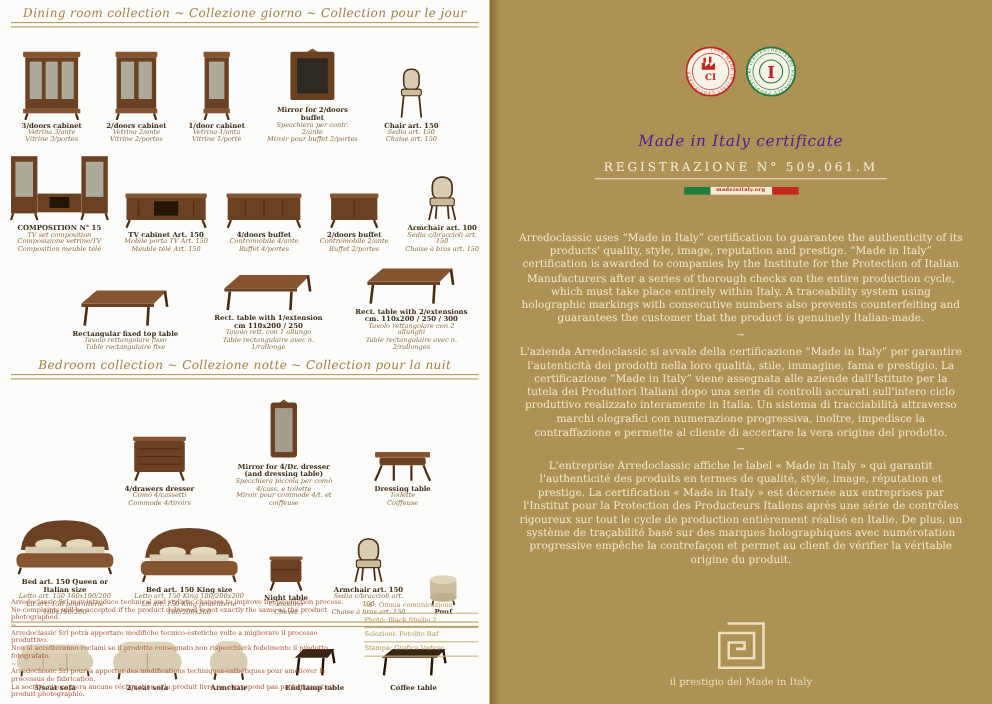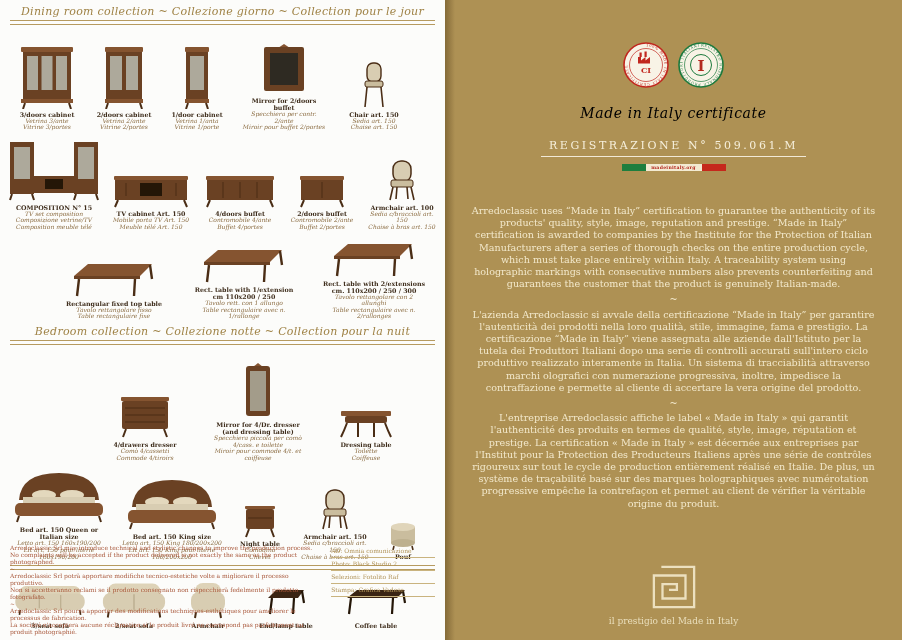--- a/index.html
+++ b/index.html
@@ -29,23 +29,23 @@
   .pair{margin-bottom:1px;}
   .dsep{color:#a8573a;font-size:6px;line-height:6px;}
   .credits{width:106px;padding-top:1px;}
   .credit{font-size:6px;line-height:7px;color:#b09257;border-bottom:1px solid #c9b37e;
           padding:2px 0 3px;}
   
   .page-right{position:absolute;left:445px;top:0;width:457px;height:640px;background:#ae9154;overflow:hidden;}
   .page-right::before{content:'';position:absolute;left:0;top:0;bottom:0;width:10px;
           background:linear-gradient(90deg,rgba(70,48,14,.40),rgba(70,48,14,0));}
   .seals{display:flex;justify-content:center;gap:9px;padding-top:42px;}
-  .cert-script{margin-top:13px;text-align:center;font-style:italic;color:#000000;
+  .cert-script{margin-top:29px;text-align:center;font-style:italic;color:#4c1d95;
                font-size:14px;letter-spacing:.6px;}
-  .reg-wrap{text-align:center;margin-top:13px;}
+  .reg-wrap{text-align:center;margin-top:3px;}
   .reg{display:inline-block;color:#f6efdb;font-size:11px;letter-spacing:2.6px;
        border-bottom:1px solid rgba(248,243,230,.9);padding:0 8px 4px;}
   .flag{display:flex;justify-content:center;margin-top:7px;height:7px;}
   .fg{display:block;width:24px;height:7px;background:#1e7e3e;}
   .fw{display:block;width:56px;height:7px;background:#f3ead2;color:#b3281e;
       font-size:4.6px;line-height:7px;text-align:center;font-weight:bold;letter-spacing:.3px;}
   .fr{display:block;width:24px;height:7px;background:#c5281c;}
   .paras{margin-top:34px;padding:0 26px;text-align:center;color:#f2e8cb;
          font-size:9.6px;line-height:12.2px;}
   .psep{margin:3px 0;font-size:9.6px;color:#f2e8cb;}

